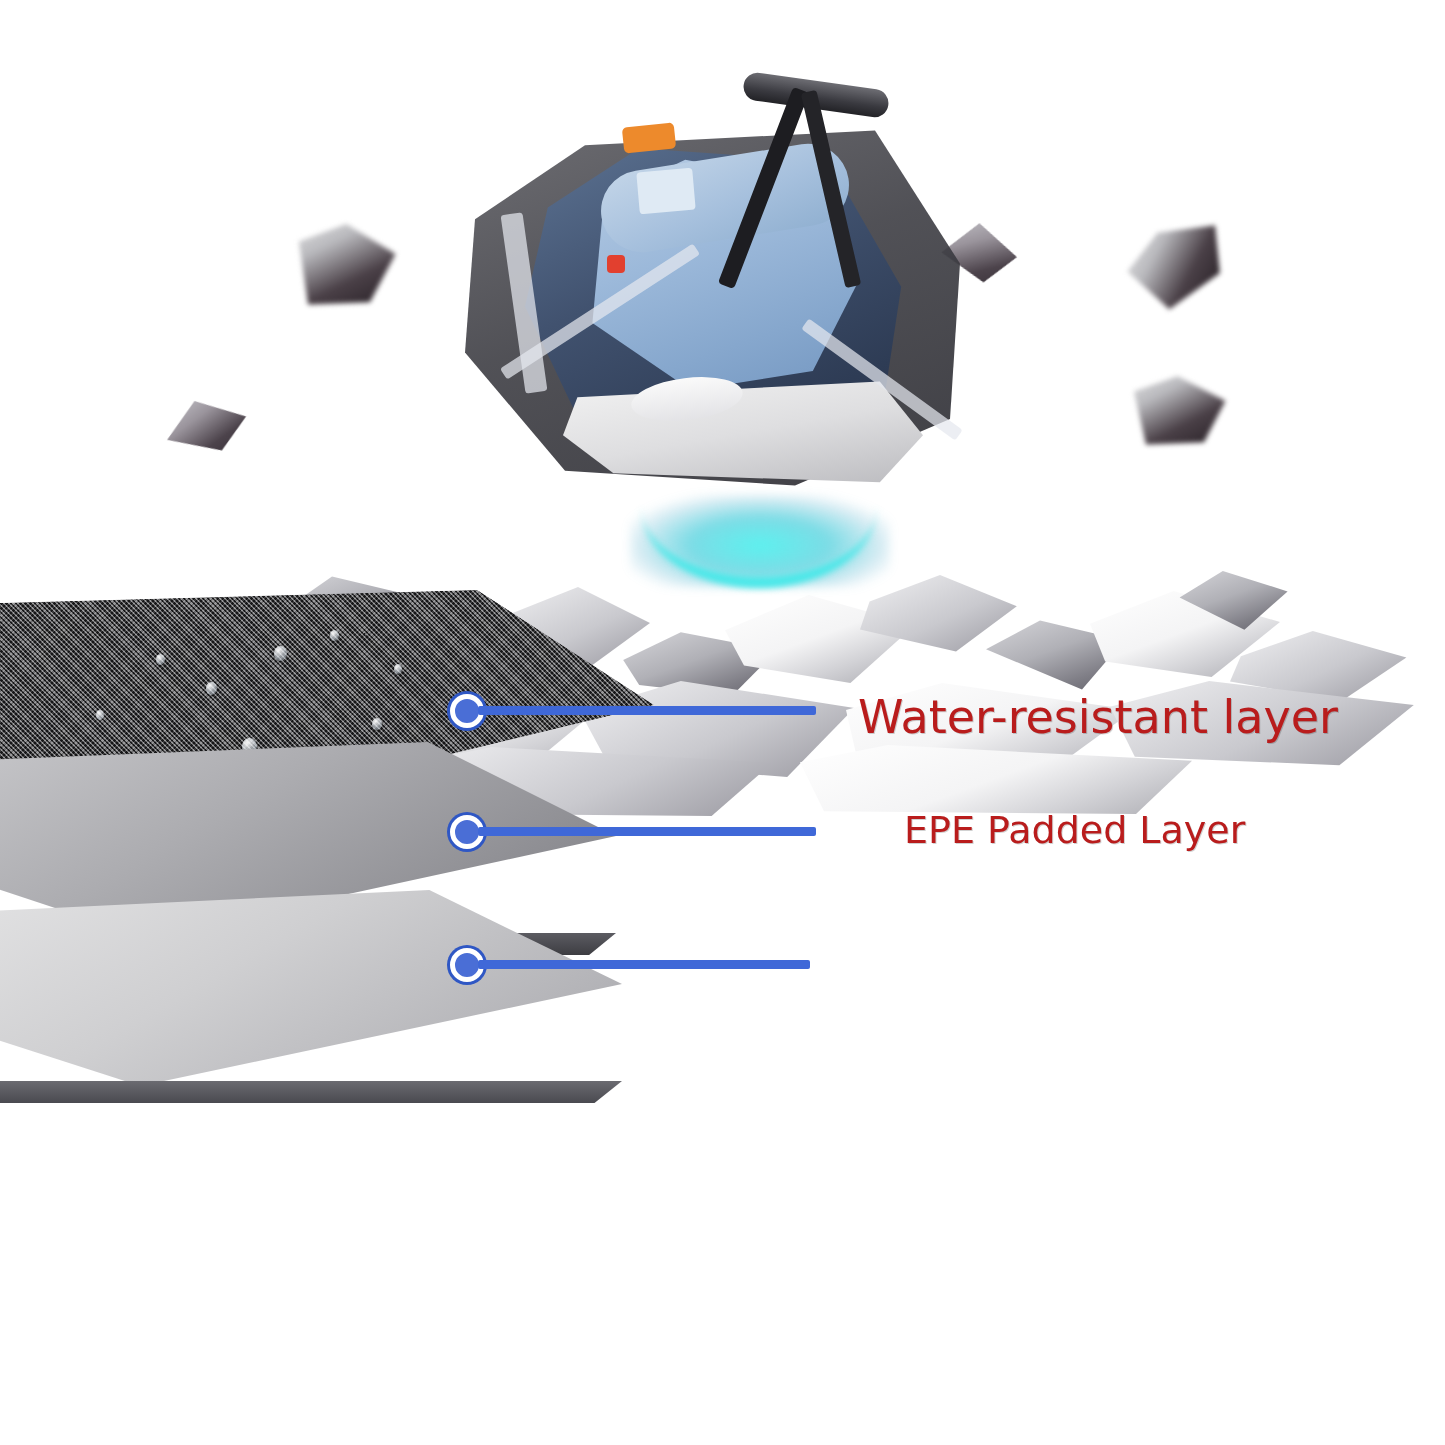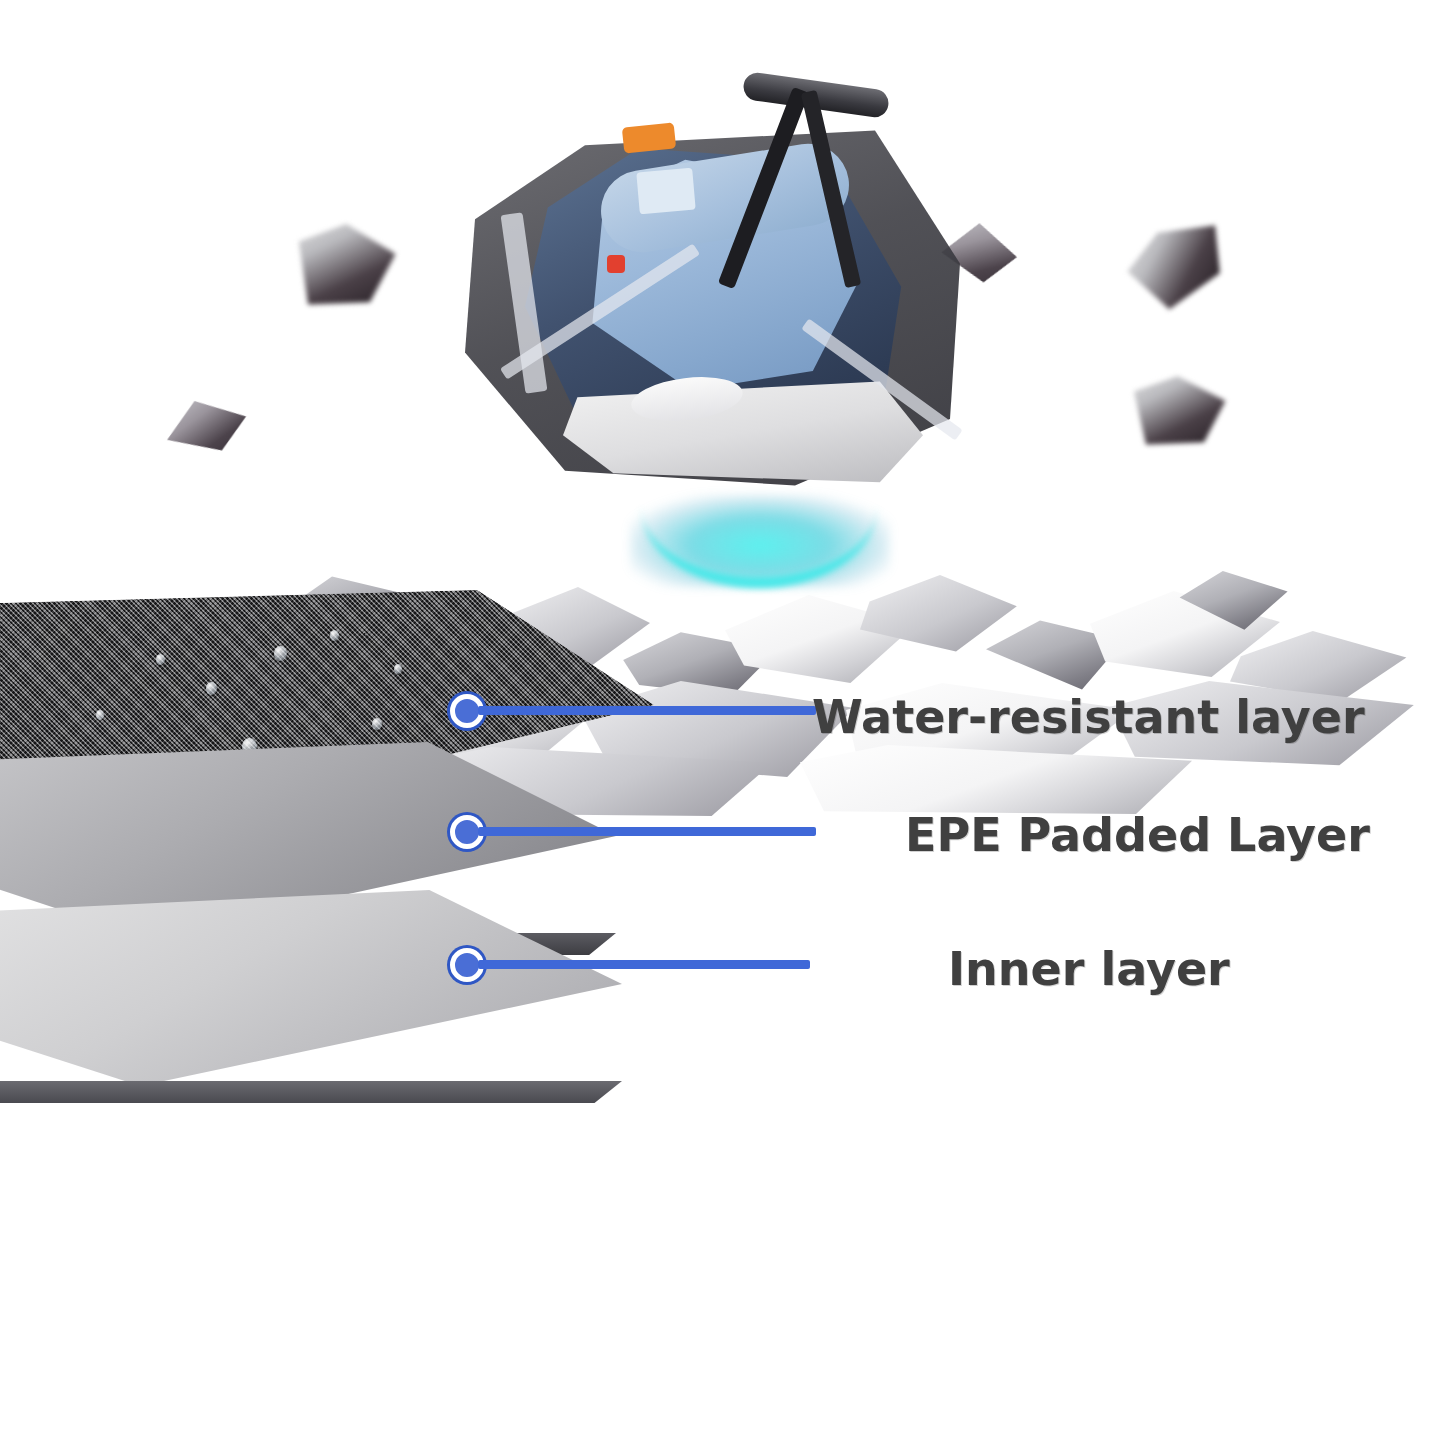--- a/index.html
+++ b/index.html
@@ -121,22 +121,22 @@
     clip-path:polygon(0% 12%,72% 0%,100% 48%,30% 100%,0% 66%);}
   .sheet3 .edge{background:linear-gradient(180deg,#6b6b71,#4a4a50);
     clip-path:polygon(0% 0%,100% 0%,96% 100%,3% 100%);}
 
   
   .callout{position:absolute;height:44px;}
   .dot{position:absolute;left:0;top:0;width:34px;height:34px;border-radius:50%;
     background:#4a6ed6;border:5px solid #ffffff;box-shadow:0 0 0 3px #2f57c4;box-sizing:border-box;}
   .lead{position:absolute;left:28px;top:12px;height:9px;background:#3f68d8;border-radius:2px;}
   .cltext{position:absolute;white-space:nowrap;
-    font-family:"DejaVu Sans",sans-serif;font-weight:700;color:#404040;
-    text-shadow:1px 1px 0 rgba(0,0,0,.18);}
+    font-family:"DejaVu Sans",sans-serif;font-weight:400;color:#b91c1c;
+    text-shadow:1px 1px 0 rgba(0,0,0,.18);margin-left:46px;}
 
   
   #details{position:absolute;left:0;top:1062px;width:1445px;height:383px;}
 </style>
 </head>
 <body>
 
 <div id="stage">
 
 
@@ -229,27 +229,26 @@
   <div class="callout" style="left:450px;top:694px;">
     <div class="dot"></div>
     <div class="lead" style="width:338px;"></div>
   </div>
   <div class="cltext" style="left:812px;top:690px;font-size:46px;">Water-resistant layer</div>
 
   <div class="callout" style="left:450px;top:815px;">
     <div class="dot"></div>
     <div class="lead" style="width:338px;"></div>
   </div>
-  <div class="cltext" style="left:905px;top:808px;font-size:46px;">EPE Padded Layer</div>
+  <div class="cltext" style="left:858px;top:808px;font-size:38px;">EPE Padded Layer</div>
 
   <div class="callout" style="left:450px;top:948px;">
     <div class="dot"></div>
     <div class="lead" style="width:332px;"></div>
   </div>
-  <div class="cltext" style="left:948px;top:942px;font-size:46px;">Inner layer</div>
 
   <div id="details">
     
 
     
 
     
   </div>
 
 </div>

